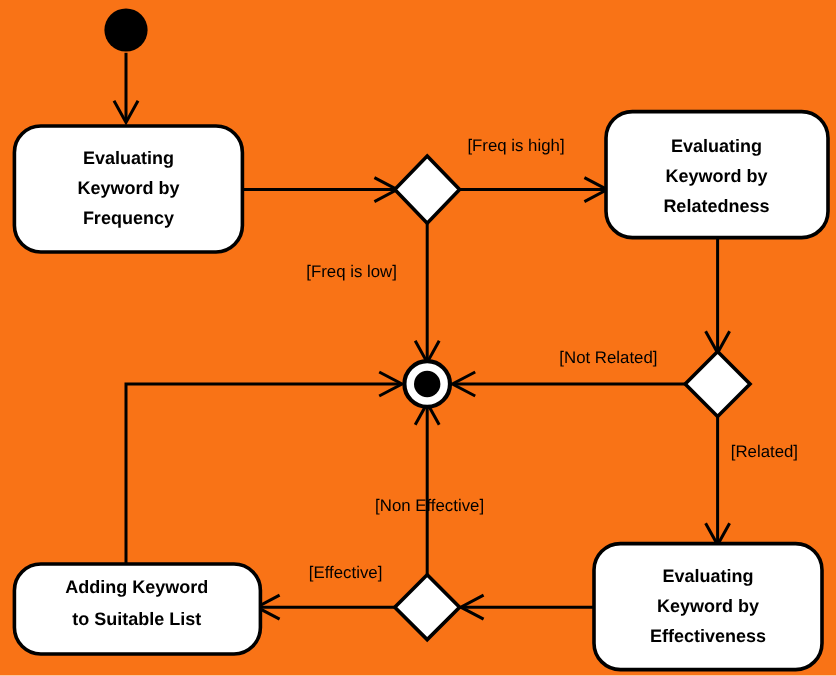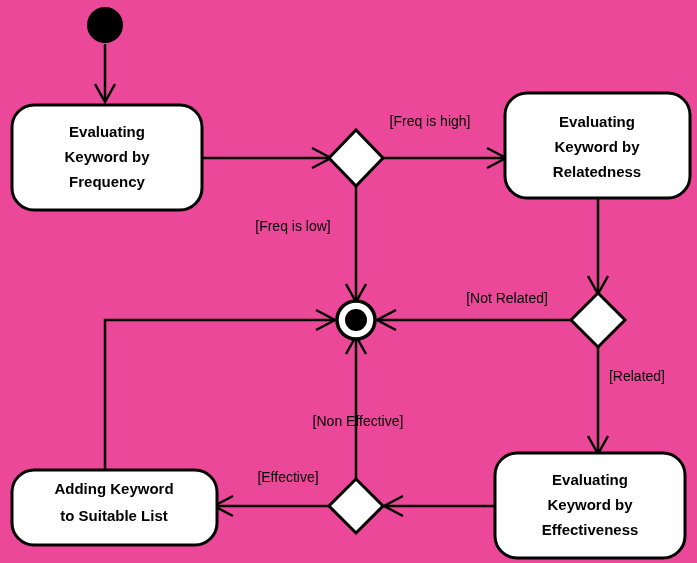--- a/index.html
+++ b/index.html
@@ -7,21 +7,21 @@
     padding: 0;
     background: #ffffff;
   }
   body {
     font-family: "Liberation Sans", sans-serif;
   }
   #canvas {
     position: relative;
     width: 697px;
     height: 563px;
-    background: #ec4899;
+    background: #f97316;
     overflow: hidden;
   }
   svg.diagram {
     position: absolute;
     left: 0;
     top: 0;
     width: 697px;
     height: 563px;
   }
   .node-label {

